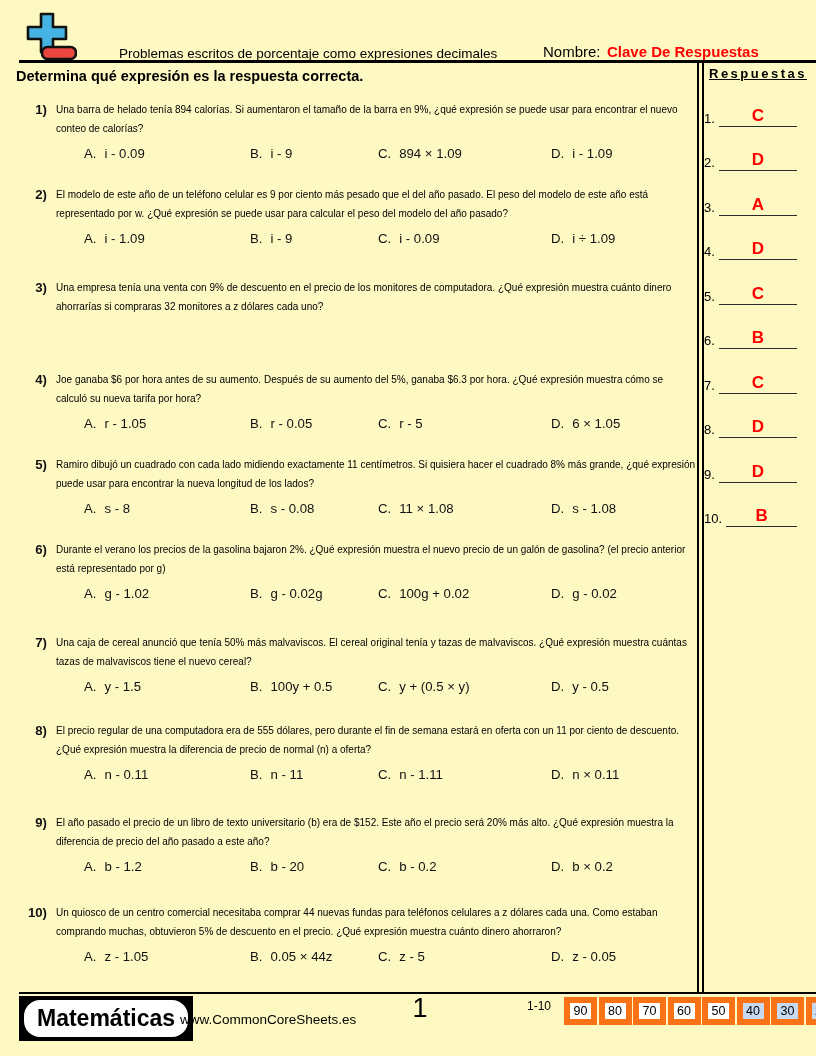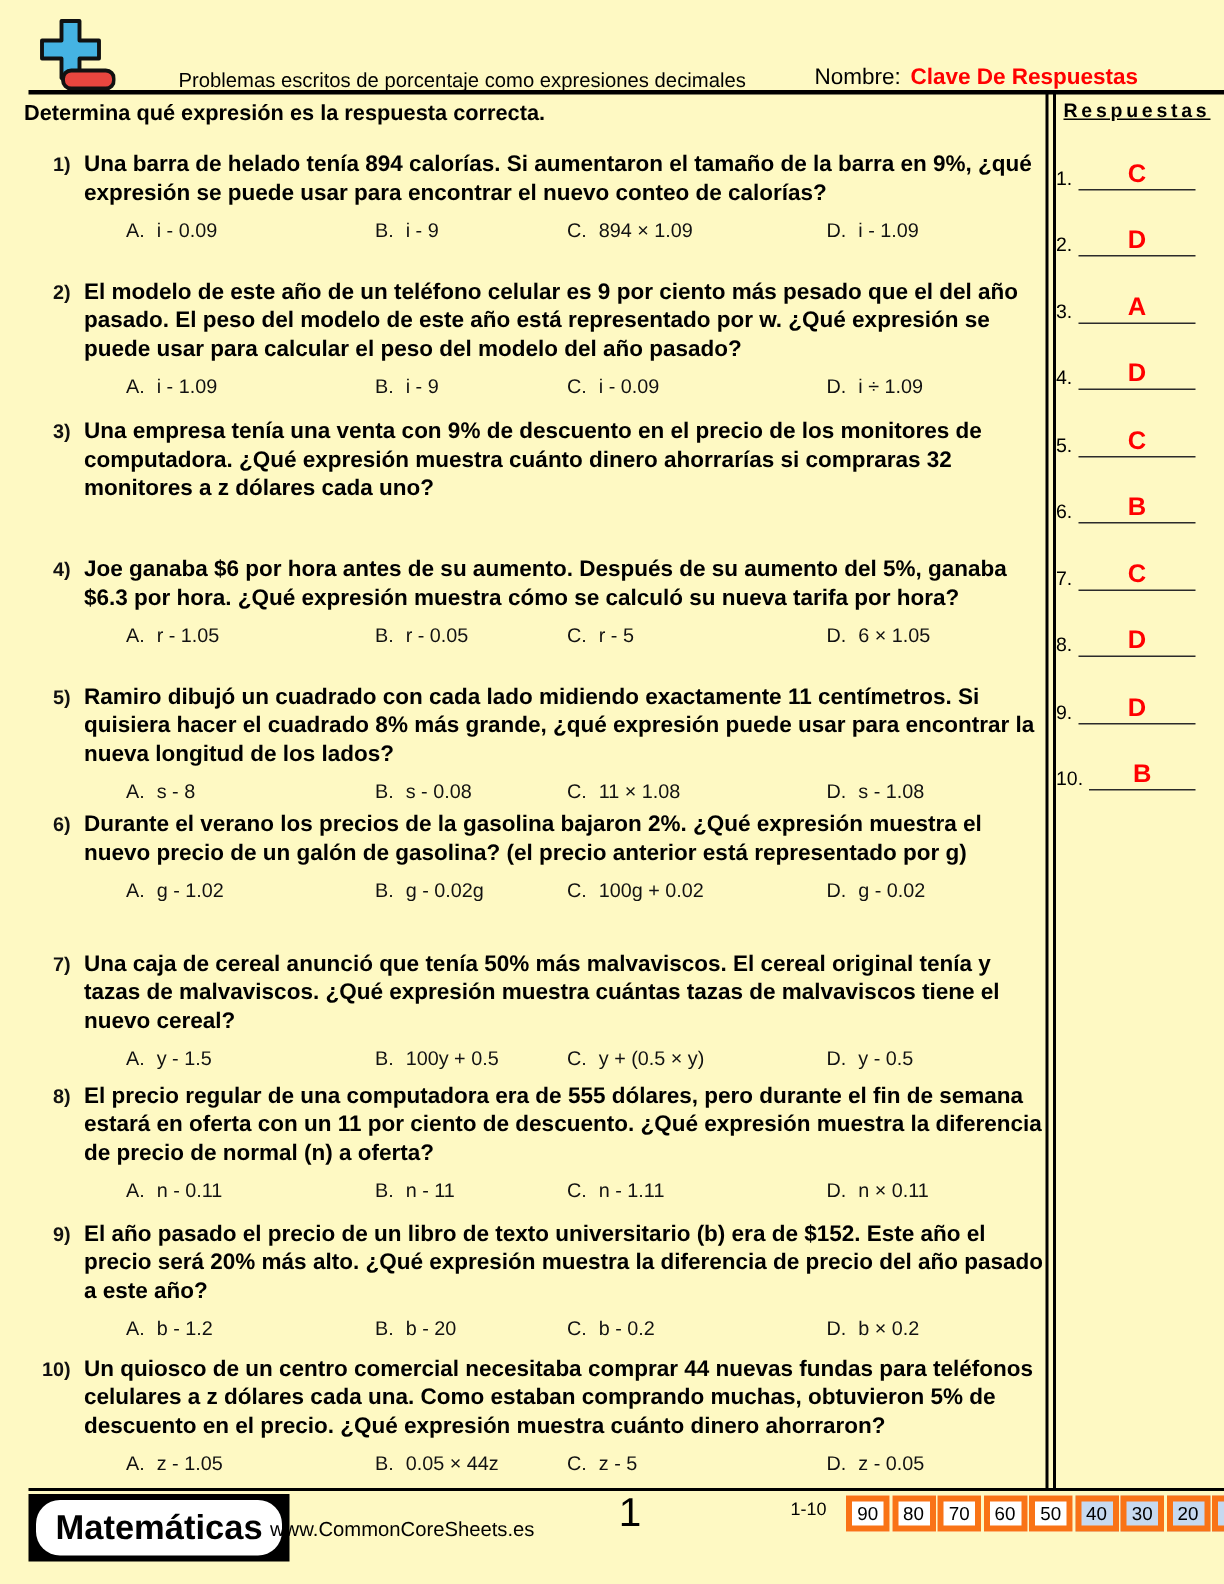--- a/index.html
+++ b/index.html
@@ -11,21 +11,21 @@
   .hdr-title{position:absolute;left:119px;top:46px;font-size:13.5px;color:#000;}
   .hdr-name-label{position:absolute;left:543px;top:43px;font-size:15px;color:#000;}
   .hdr-name-value{position:absolute;left:607px;top:43px;font-size:15px;font-weight:bold;color:#f00;}
   .header-line{position:absolute;left:19px;right:0;top:60px;height:2.5px;background:#000;}
   .instruction{position:absolute;left:16px;top:68px;font-size:14.5px;font-weight:bold;color:#000;}
 
   
   .question{position:absolute;left:11px;width:686px;display:flex;}
   .qnum{flex:none;width:36px;text-align:right;padding-right:9px;font-weight:bold;font-size:13.2px;line-height:19px;}
   .qbody{flex:none;width:640px;}
-  .qtext{font-size:15px;line-height:19px;color:#000;font-weight:bold;}
+  .qtext{font-size:10px;line-height:19px;color:#000;}
   .opts{position:relative;height:19px;margin-top:8px;font-size:13.2px;}
   .opt{position:absolute;top:0;white-space:nowrap;margin-left:28px;}
   .opt .ol{margin-right:8px;font-weight:normal;}
   .o1{left:0;} .o2{left:166px;} .o3{left:294px;} .o4{left:467px;}
 
   
   .vline{position:absolute;top:61px;height:932px;width:1.5px;background:#000;}
   .vl1{left:697px;} .vl2{left:702px;}
   .ans-title{position:absolute;left:709px;top:66px;font-size:13px;font-weight:bold;letter-spacing:2.5px;text-decoration:underline;color:#000;}
   .ans-item{position:absolute;left:704px;width:93px;display:flex;align-items:flex-end;gap:4px;}
@@ -33,21 +33,21 @@
   .ans-slot{flex:1;border-bottom:1.6px solid #2b2b2b;text-align:center;color:#f00;font-weight:bold;font-size:17px;line-height:19px;padding-bottom:1px;}
 
   
   .footer-line{position:absolute;left:19px;right:0;top:992px;height:2px;background:#000;}
   .brand{position:absolute;left:19px;top:996px;background:#000;padding:4px 5px;}
   .brand-pill{display:inline-block;background:#fff;border-radius:16px;padding:5px 13px;font-weight:bold;font-size:23px;color:#000;}
   .site-url{position:absolute;left:180px;top:1012px;font-size:13.5px;color:#000;}
   .page-num{position:absolute;left:380px;top:993px;width:80px;text-align:center;font-size:27px;color:#000;}
   .score-range{position:absolute;left:527px;top:999px;font-size:12px;color:#000;}
   .score-table{position:absolute;left:564px;top:997px;display:flex;gap:1.5px;}
-  .score-cell{width:21px;height:16px;border:4px solid #f97316;font-size:12.5px;line-height:16px;text-align:center;background:#fff;color:#000;}
+  .score-cell{width:21px;height:16px;border:6px solid #f97316;font-size:12.5px;line-height:16px;text-align:center;background:#fff;color:#000;}
   .score-cell.shaded{background:#c6d9f0;}
 </style>
 </head>
 <body>
 
 <div class="page">
 
   <div class="logo">
     <svg width="58" height="50" viewBox="0 0 58 50">
       <path d="M22 3 h12 v13 h13 v12 h-13 v13 h-12 v-13 h-13 v-12 h13 z" fill="#45b3e3" stroke="#111" stroke-width="2.6" stroke-linejoin="round"></path>

